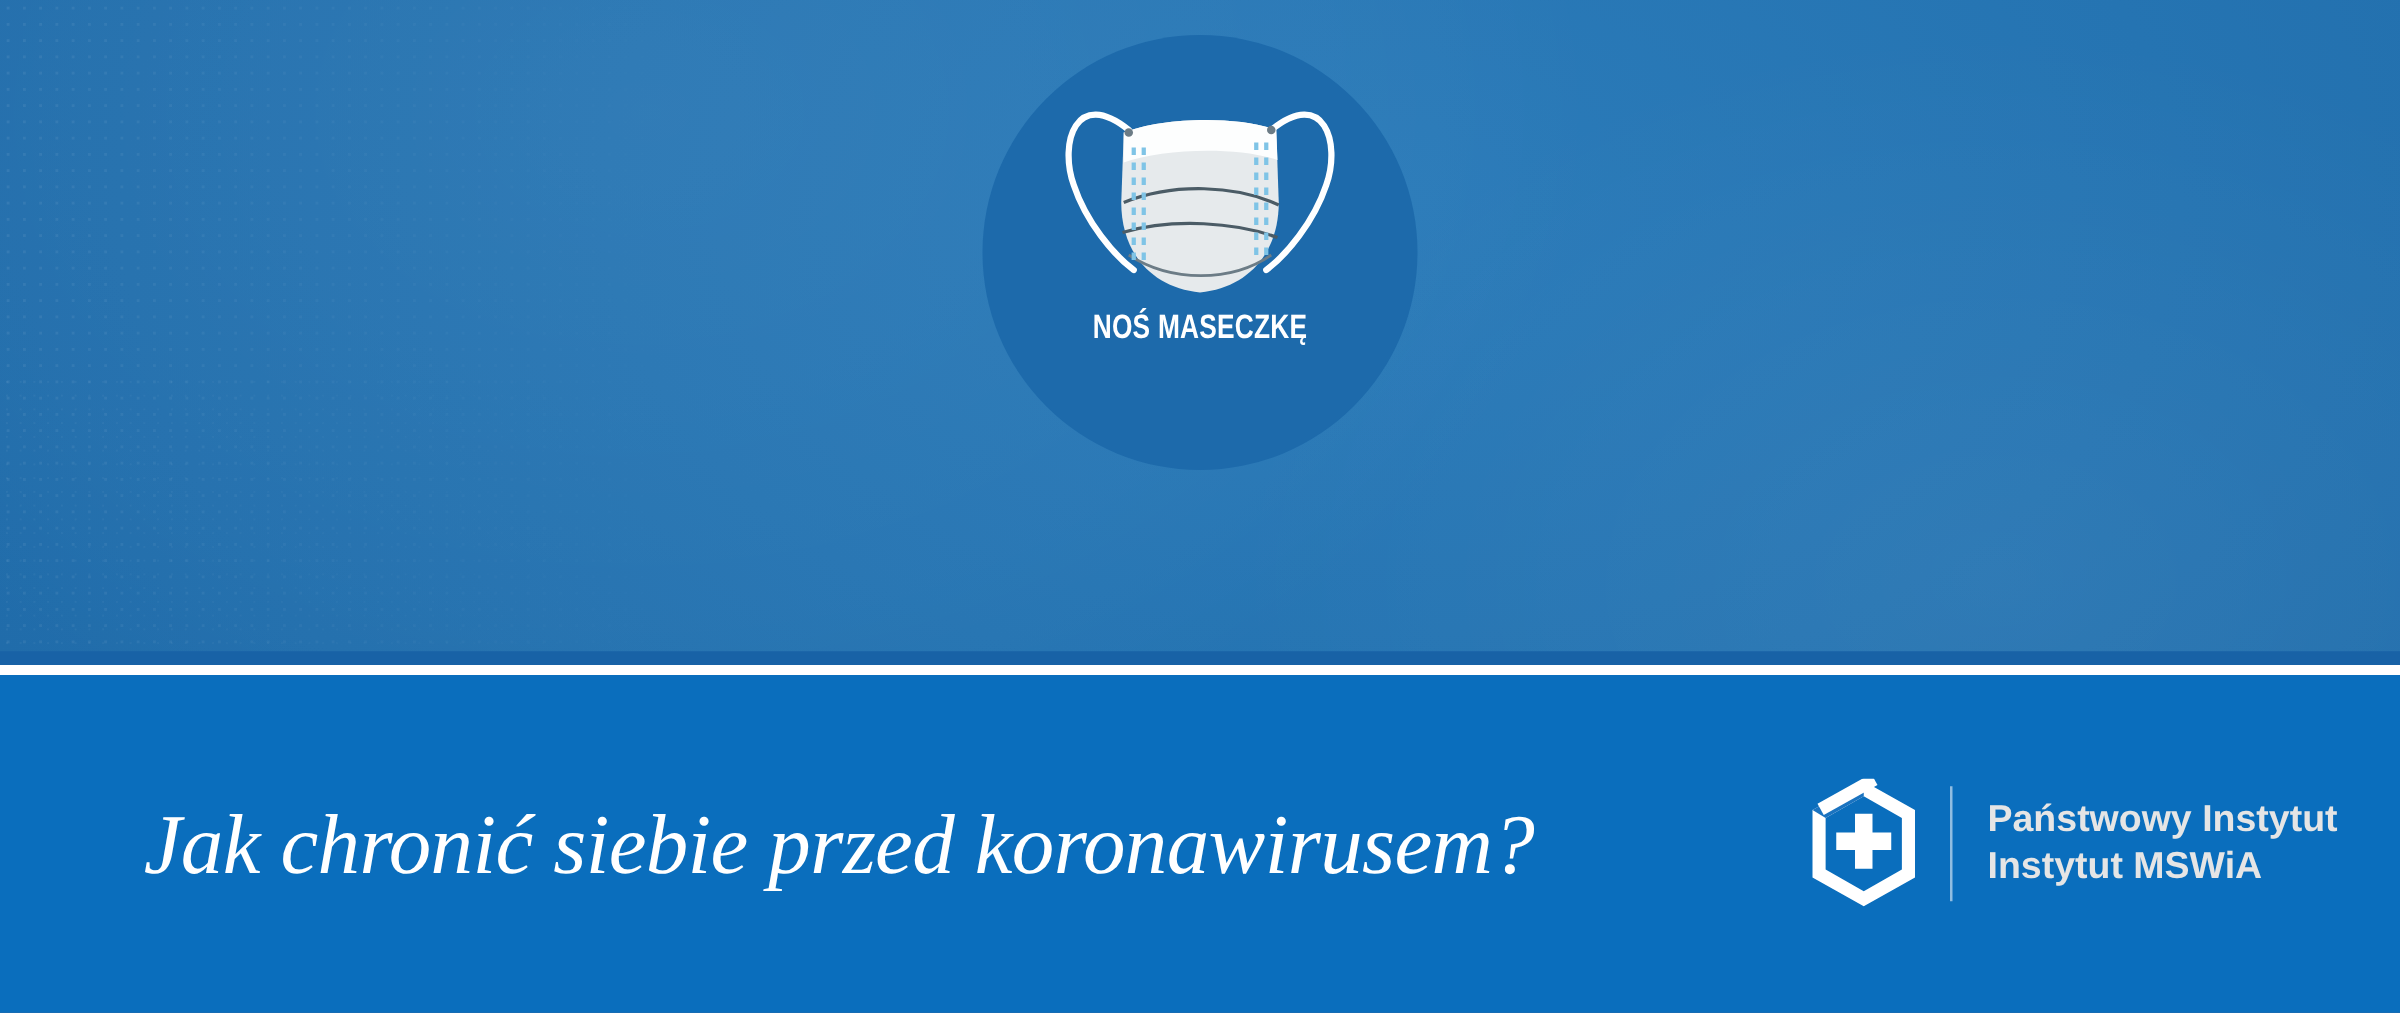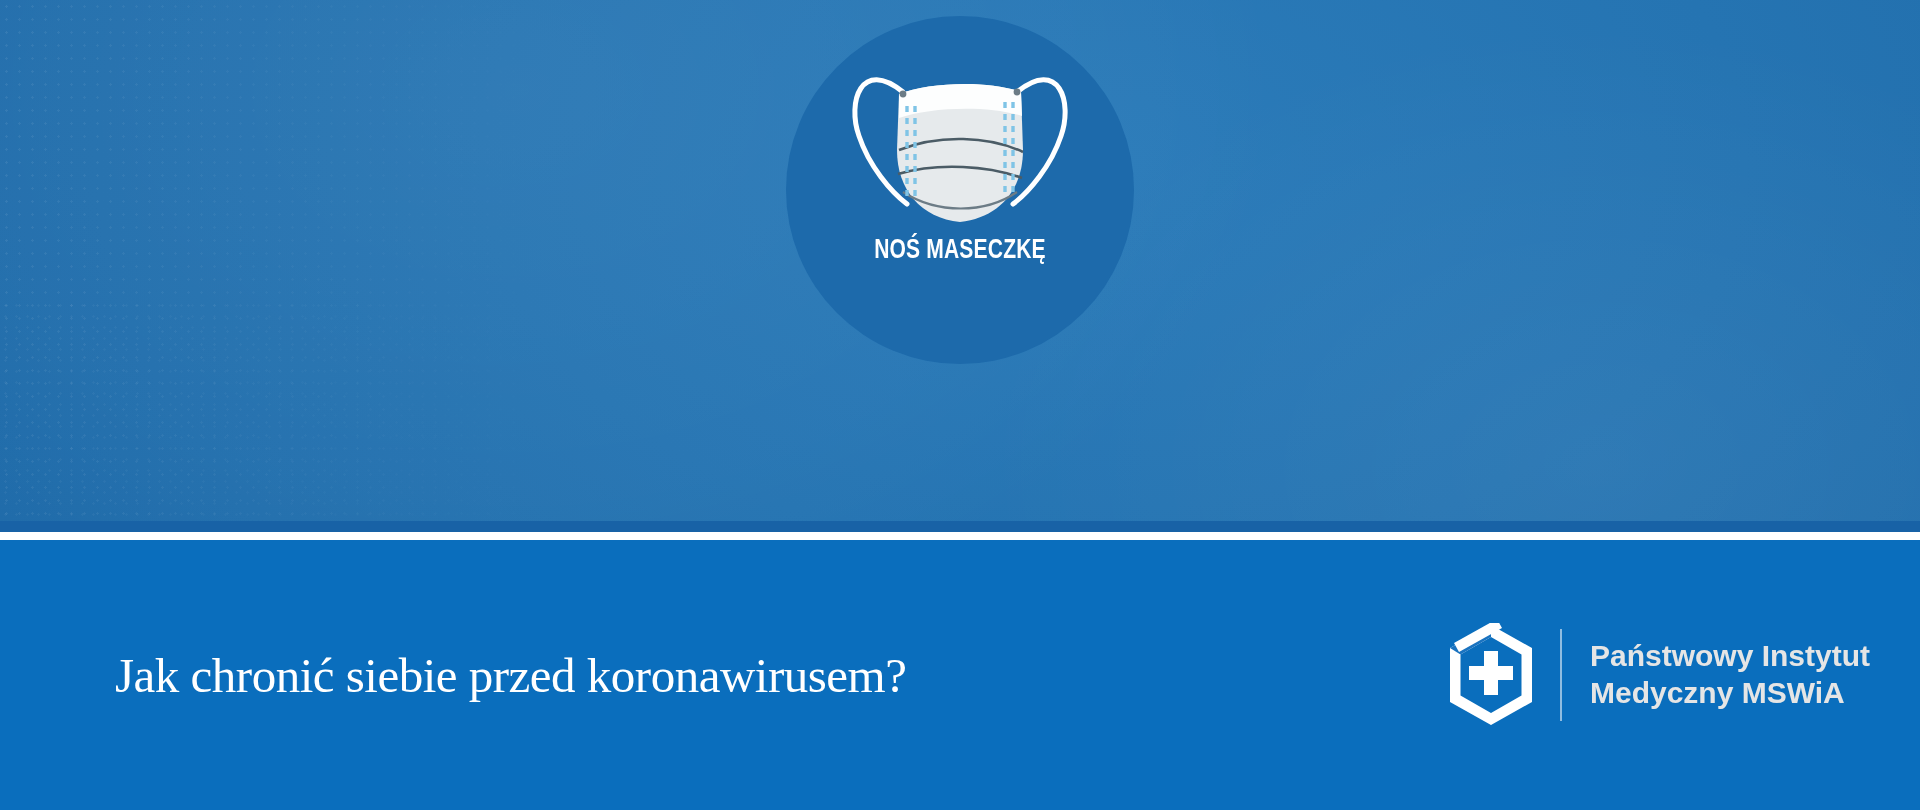--- a/index.html
+++ b/index.html
@@ -66,21 +66,21 @@
 
   
   #circles-row {
     position:absolute;
     left:0; top:0;
     width:1920px; height:532px;
     display:flex;
     justify-content:center;
     align-items:flex-start;
     gap:40px;
-    padding-top:16px;
+    padding-top:28px;
   }
 
   .circle-card {
     position:relative;
     width:348px; height:348px;
     border-radius:50%;
     background:#1d6aab;
     display:flex;
     flex-direction:column;
     align-items:center;
@@ -131,21 +131,22 @@
     align-items:center;
   }
 
   #headline {
     position:absolute;
     left:115px;
     top:50%;
     transform:translateY(-50%);
     color:#ffffff;
     font-family:"Liberation Serif", "DejaVu Serif", serif;
-    font-size:49px;
+    font-style:italic;
+    font-size:68px;
     line-height:1;
     white-space:nowrap;
     letter-spacing:-0.5px;
   }
 
   #brand-lockup {
     position:absolute;
     left:1448px;
     top:50%;
     transform:translateY(-50%);
@@ -243,19 +244,19 @@
           <path d="M6 20 L49 -4 L54 5 L11 29 Z" fill="#ffffff"></path>
 
           <path d="M36 28 h14 v15 h15 v14 h-15 v15 h-14 v-15 h-15 v-14 h15 Z" fill="#ffffff"></path>
         </svg>
       </div>
 
       <div id="brand-divider"></div>
 
       <div id="brand-text">
         <div>Państwowy Instytut</div>
-        <div>Medyczny MSWiA</div>
+        <div>Instytut MSWiA</div>
       </div>
 
     </div>
   </div>
 
 </div>
 
 </body></html>

